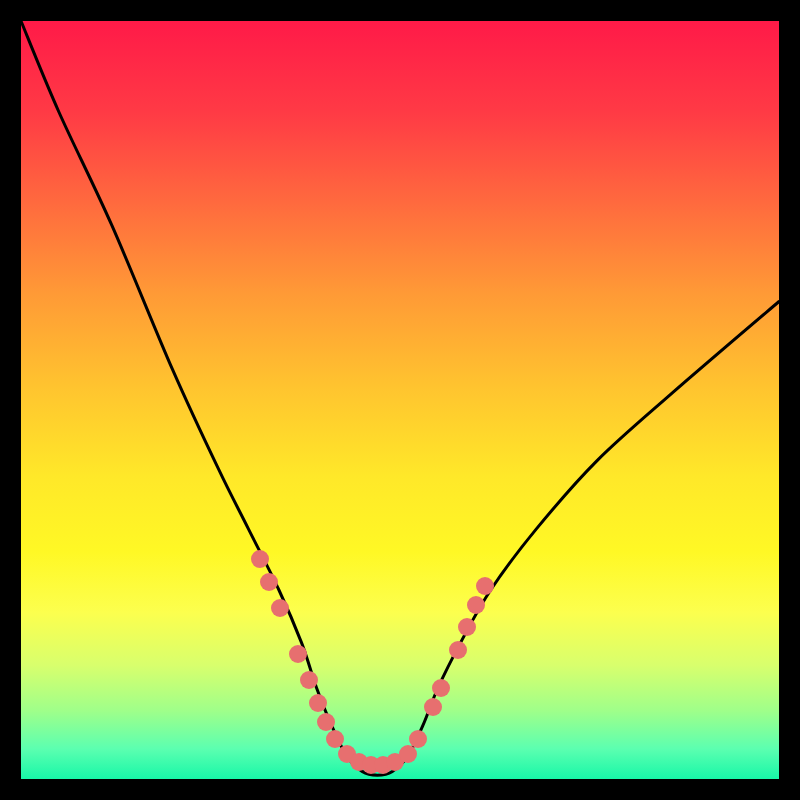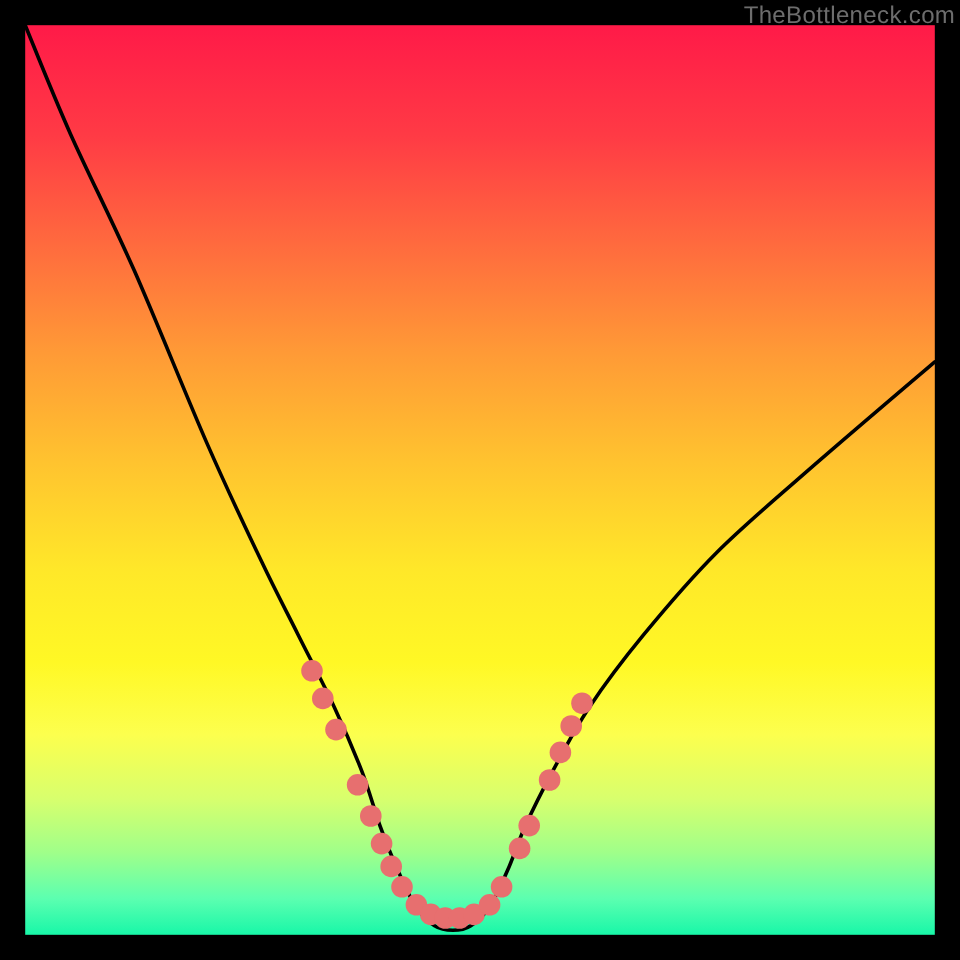--- a/index.html
+++ b/index.html
@@ -95,14 +95,13 @@
         <div class="marker" style="left: 397.192px; top: 717.826px; background: rgb(231, 111, 111);"></div>
         <div class="marker" style="left: 412.352px; top: 685.99px; background: rgb(231, 111, 111);"></div>
         <div class="marker" style="left: 419.932px; top: 667.04px; background: rgb(231, 111, 111);"></div>
         <div class="marker" style="left: 436.608px; top: 629.14px; background: rgb(231, 111, 111);"></div>
         <div class="marker" style="left: 445.704px; top: 606.4px; background: rgb(231, 111, 111);"></div>
         <div class="marker" style="left: 454.8px; top: 583.66px; background: rgb(231, 111, 111);"></div>
         <div class="marker" style="left: 463.896px; top: 564.71px; background: rgb(231, 111, 111);"></div>
       </div>
 
   </div>
-  <div class="watermark">TheBottleneck.com</div>
 </div>
 
 </body></html>

